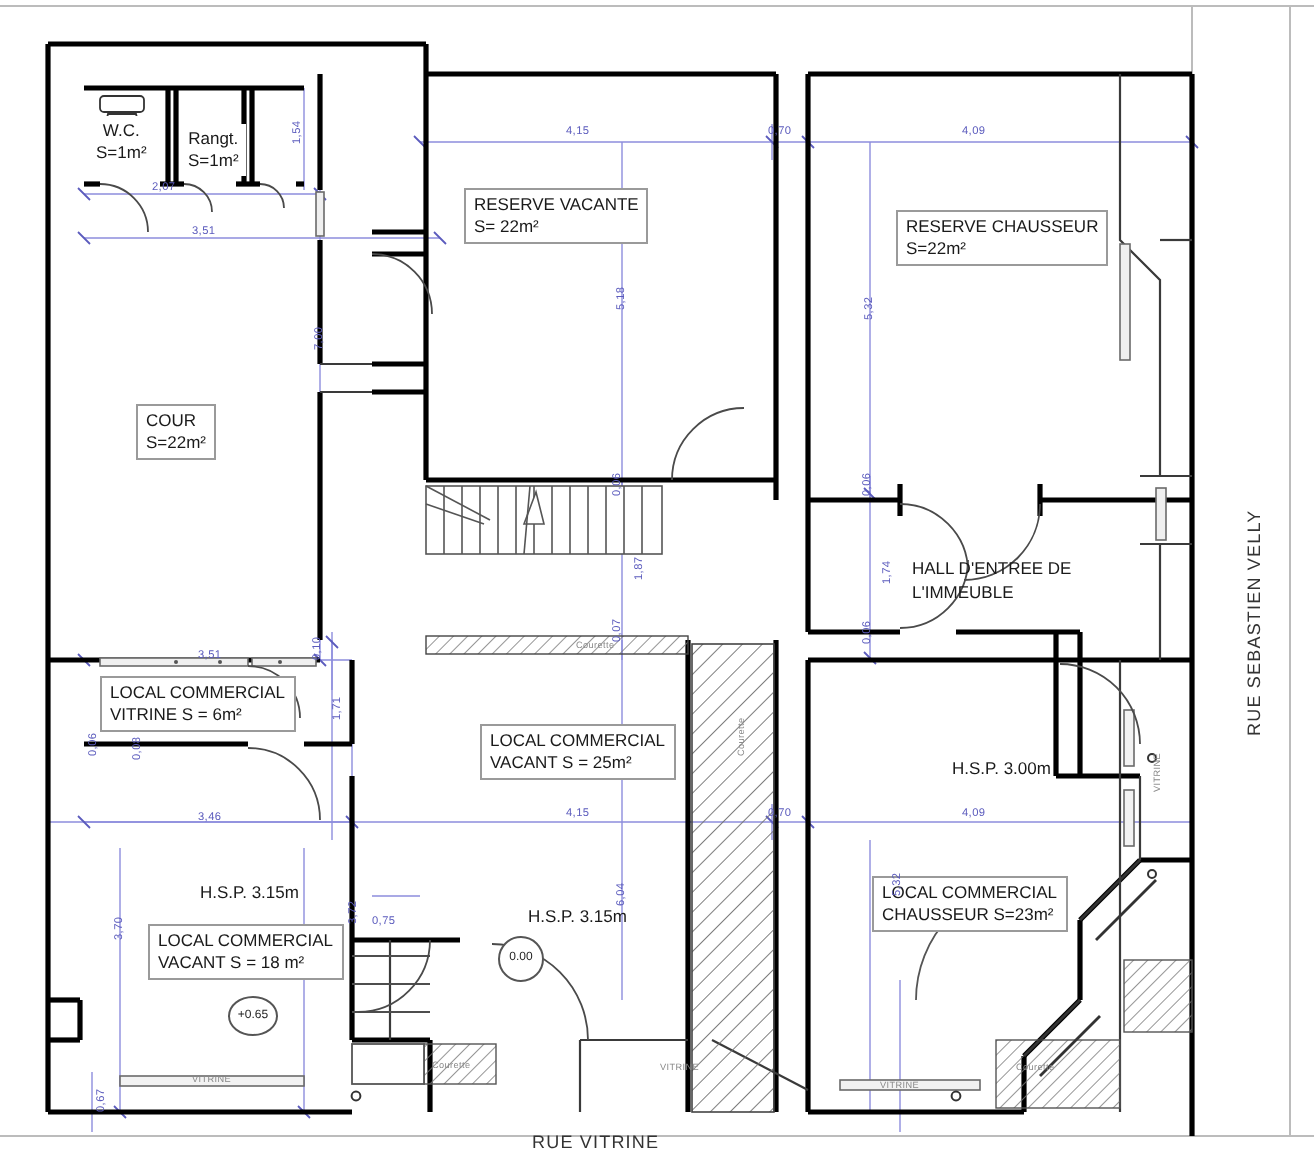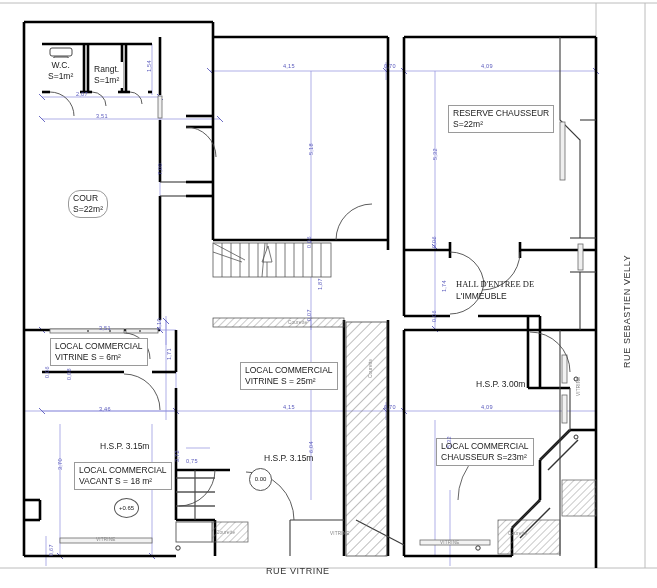--- a/index.html
+++ b/index.html
@@ -301,52 +301,56 @@
   <div class="roomlabel" style="left:44px;top:58px;border:none;text-align:center;">
     <div>W.C.</div>
     <div>S=1m²</div>
   </div>
 
   <div class="roomlabel" style="left:90px;top:62px;border:none;text-align:center;">
     <div>Rangt.</div>
     <div>S=1m²</div>
   </div>
 
-  <div class="roomlabel" style="left:68px;top:190px;border-radius:12px;">
+  <div class="roomlabel" style="left:68px;top:202px;">
     <div>COUR</div>
     <div>S=22m²</div>
   </div>
 
+  <div class="roomlabel" style="left:232px;top:94px;">
+    <div>RESERVE  VACANTE</div>
+    <div>S= 22m²</div>
+  </div>
 
   <div class="roomlabel" style="left:448px;top:105px;">
     <div>RESERVE CHAUSSEUR</div>
     <div>S=22m²</div>
   </div>
 
   <div class="roomlabel" style="left:50px;top:338px;">
     <div>LOCAL COMMERCIAL</div>
     <div>VITRINE   S = 6m²</div>
   </div>
 
   <div class="roomlabel" style="left:240px;top:362px;">
     <div>LOCAL COMMERCIAL</div>
-    <div>VITRINE  S = 25m²</div>
+    <div>VACANT  S = 25m²</div>
   </div>
 
   <div class="roomlabel" style="left:74px;top:462px;">
     <div>LOCAL COMMERCIAL</div>
     <div>VACANT   S = 18 m²</div>
   </div>
 
   <div class="roomlabel" style="left:436px;top:438px;">
     <div>LOCAL COMMERCIAL</div>
     <div>CHAUSSEUR  S=23m²</div>
   </div>
 
-  <div class="plaintext" style="left:456px;top:279px;font-family:Liberation Serif, serif;">HALL D'ENTREE DE</div>
+  <div class="plaintext" style="left:456px;top:279px;">HALL D'ENTREE DE</div>
   <div class="plaintext" style="left:456px;top:291px;">L'IMMEUBLE</div>
 
   <div class="plaintext" style="left:100px;top:441px;">H.S.P. 3.15m</div>
   <div class="plaintext" style="left:264px;top:453px;">H.S.P. 3.15m</div>
   <div class="plaintext" style="left:476px;top:379px;">H.S.P. 3.00m</div>
 
   <div class="lvl" style="left:249px;top:468px;width:21px;height:21px;line-height:21px;">0.00</div>
   <div class="lvl" style="left:114px;top:498px;width:23px;height:18px;line-height:18px;">+0.65</div>
 
   <div class="dim" style="left:283px;top:63px;">4,15</div>

